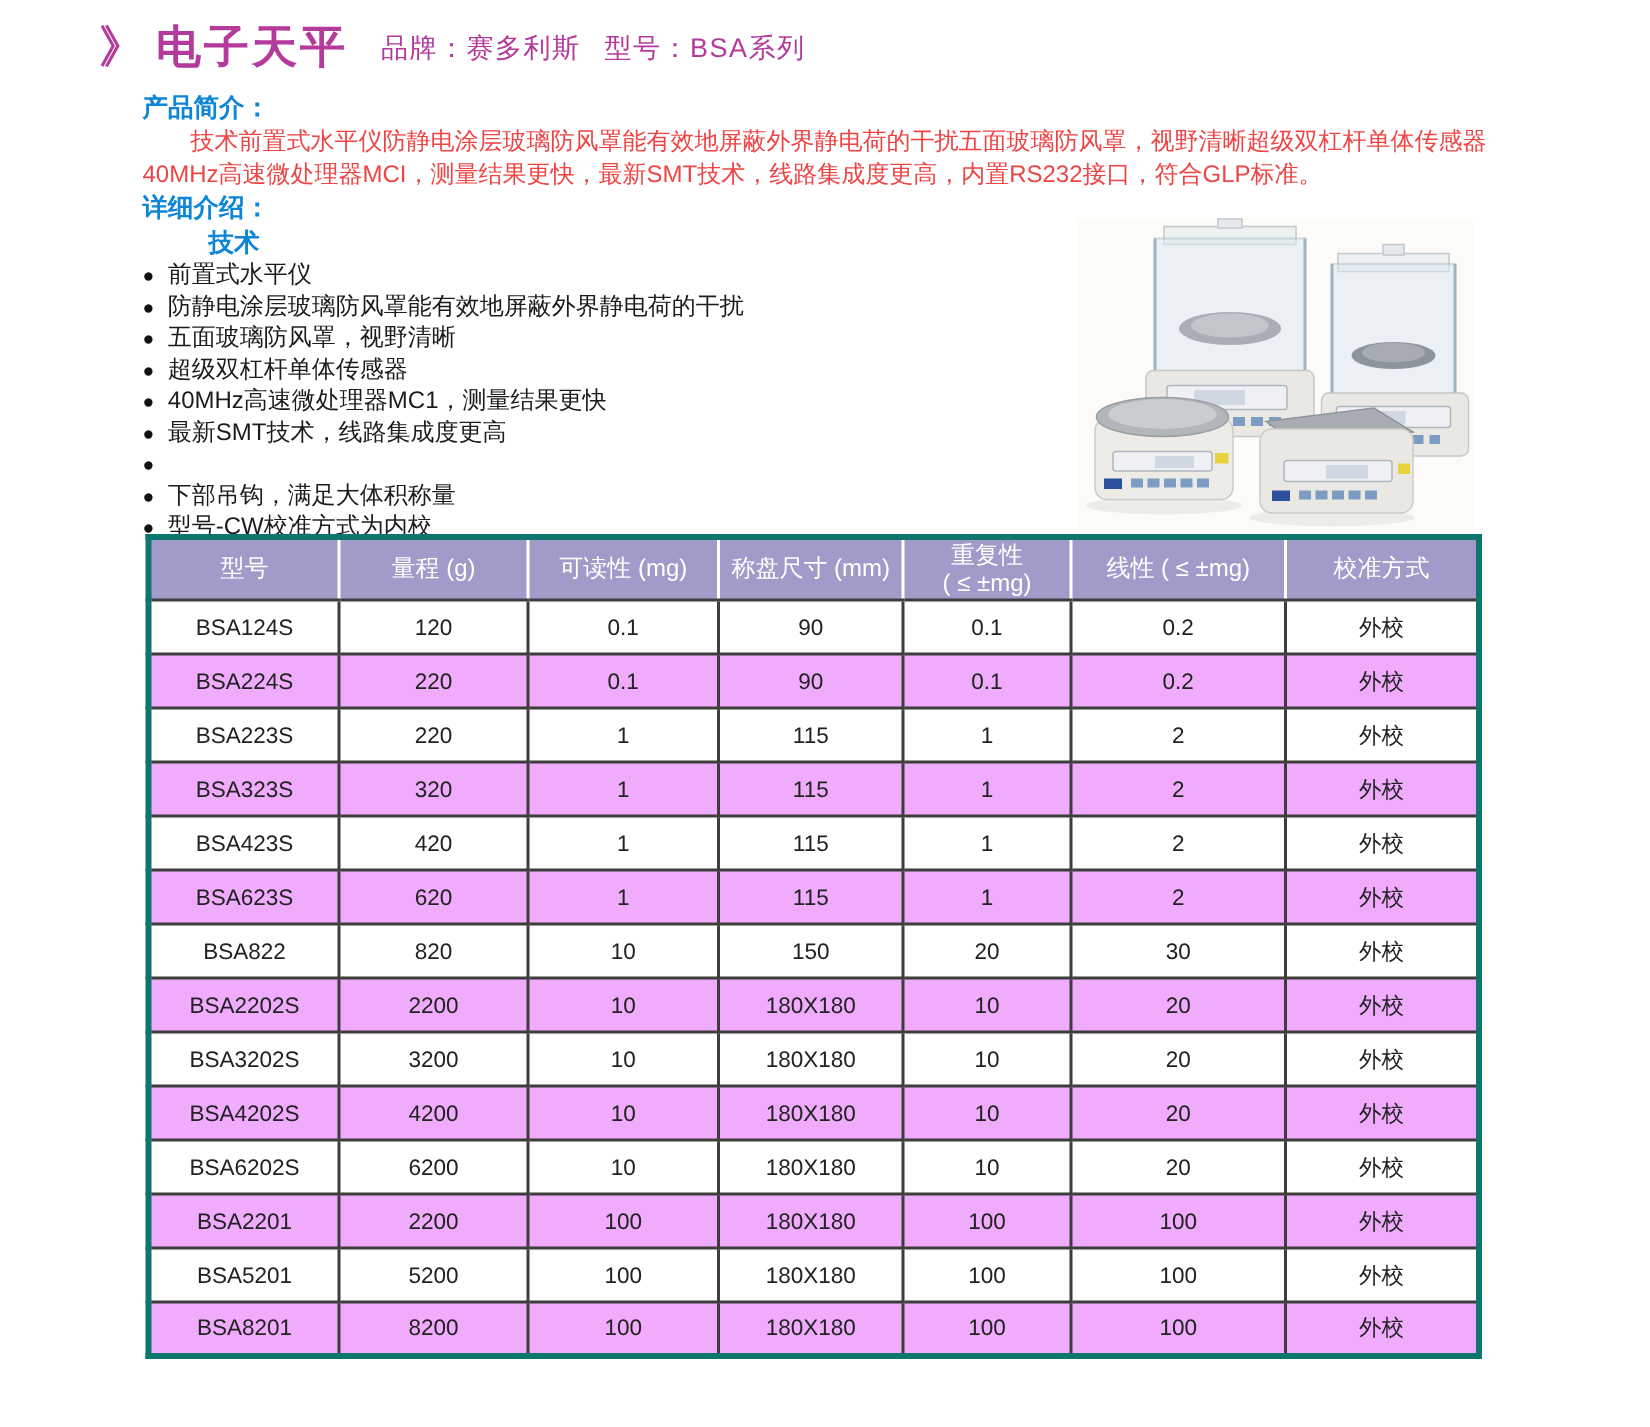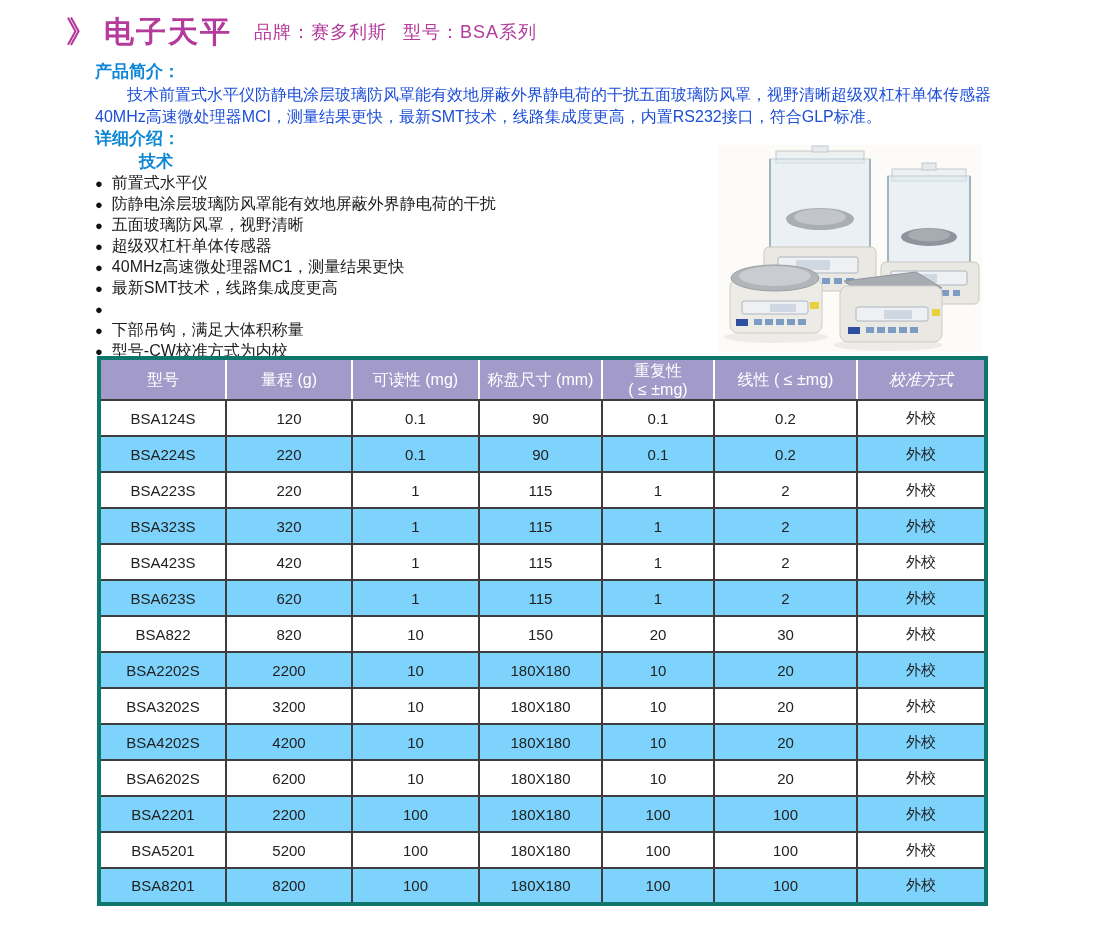--- a/index.html
+++ b/index.html
@@ -26,21 +26,21 @@
     position:absolute; left:95px;
     color:#0d86d5; font-weight:bold; font-size:17px; line-height:20px;
   }
   #intro-heading  { top:62px; }
   #detail-heading { top:129px; }
   #tech-heading   { top:152px;margin-left:44px; }
 
   
   .intro-para {
     position:absolute; left:95px; top:84px; width:900px;
-    font-size:16px; line-height:22px; color:#1d4ed8;
+    font-size:16px; line-height:22px; color:#ef4444;
   }
   .intro-line.indent { text-indent:2em; }
 
   
   .feature-list {
     position:absolute; left:95px; top:173px; width:610px;
     list-style:none;
   }
   .feature-list li {
     display:flex; align-items:center; height:21px;
@@ -58,27 +58,27 @@
     position:absolute; left:97px; top:356px; width:887px;
     border-collapse:collapse; table-layout:fixed;
     border:4px solid #0f766e;
   }
   table.spec th {
     background:#a29bc9; color:#ffffff;
     font-size:16px; font-weight:normal; line-height:19px;
     height:42px; text-align:center; vertical-align:middle;
     border-right:2px solid #ffffff; border-bottom:2px solid #3d3d3d;
   }
-  table.spec th:last-child { border-right:none;font-style:italic; }
+  table.spec th:last-child { border-right:none; }
   table.spec td {
     height:36px; text-align:center; vertical-align:middle;
     font-size:15px; color:#222222; background:#ffffff;
     border:2px solid #3d3d3d;
   }
-  table.spec tr.alt td { background:#7dd3fc; }
+  table.spec tr.alt td { background:#f0abfc; }
 </style>
 </head>
 <body>
 
 <div class="page">
 
   <div class="titlebar">
     <span class="chevron">》</span>
     <span class="main-title">电子天平</span>
     <span class="sub-title brand">品牌：赛多利斯</span>

